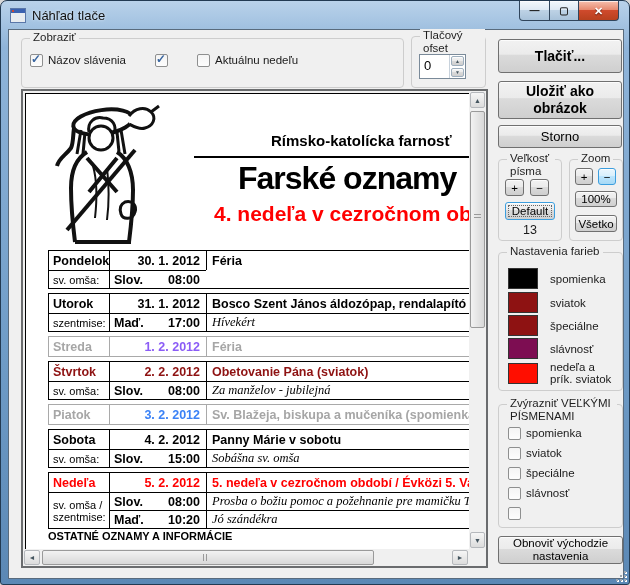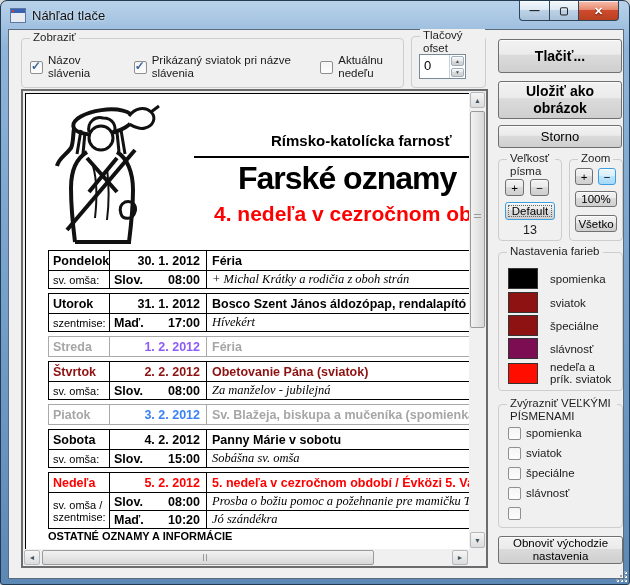--- a/index.html
+++ b/index.html
@@ -101,21 +101,20 @@
 
   <div class="abs groupbox" style="left:20px;top:37px;width:383px;height:50px;">
     <span class="legend">Zobraziť</span>
     <div id="toolbar-checkboxes" style="position:absolute;left:8px;top:15px;right:4px;display:flex;gap:29px;">
         <div class="cb-item">
           <span class="cb-box checked"></span>
           <span class="cb-label">Názov slávenia</span>
         </div>
         <div class="cb-item">
           <span class="cb-box checked"></span>
-          <span class="cb-label">Prikázaný sviatok pri názve slávenia</span>
         </div>
         <div class="cb-item">
           <span class="cb-box"></span>
           <span class="cb-label">Aktuálnu nedeľu</span>
         </div>
       </div>
   </div>
 
   <div class="abs groupbox" style="left:410px;top:35px;width:75px;height:52px;">
     <span class="legend">Tlačový ofset</span>
@@ -160,21 +159,20 @@
         <div class="sched" id="schedule">
             <div class="blk" style="border: 1.5px solid rgb(0, 0, 0);">
               <div class="cell " style="font-weight: bold; color: rgb(0, 0, 0); padding-left: 4px; height: 19px;">Pondelok</div>
               <div class="cell " style="font-weight: bold; color: rgb(0, 0, 0); justify-content: flex-end; padding-right: 6px; border-left: 1.5px solid rgb(0, 0, 0); height: 19px;">30. 1. 2012</div>
               <div class="cell " style="font-weight: bold; color: rgb(0, 0, 0); padding-left: 5px; border-left: 1.5px solid rgb(0, 0, 0); height: 19px;">Féria</div>
               <div class="cell " style="font-size: 11px; border-top: 1.5px solid rgb(0, 0, 0); padding-left: 4px; height: 18px;">sv. omša:</div>
               <div class="cell " style="border-top: 1.5px solid rgb(0, 0, 0); border-left: 1.5px solid rgb(0, 0, 0); height: 18px;">
                 <span style="font-weight:bold;padding-left:4px;">Slov.</span>
                 <span style="font-weight:bold;margin-left:auto;padding-right:6px;">08:00</span>
               </div>
-              <div class="cell " style="font-family: &quot;Liberation Serif&quot;, serif; font-style: italic; font-size: 12.5px; border-top: 1.5px solid rgb(0, 0, 0); border-left: 1.5px solid rgb(0, 0, 0); padding-left: 5px; height: 18px;">+ Michal Krátky a rodičia z oboh strán</div>
             </div>
             <div class="blk" style="border: 1.5px solid rgb(0, 0, 0);">
               <div class="cell " style="font-weight: bold; color: rgb(0, 0, 0); padding-left: 4px; height: 19px;">Utorok</div>
               <div class="cell " style="font-weight: bold; color: rgb(0, 0, 0); justify-content: flex-end; padding-right: 6px; border-left: 1.5px solid rgb(0, 0, 0); height: 19px;">31. 1. 2012</div>
               <div class="cell " style="font-weight: bold; color: rgb(0, 0, 0); padding-left: 5px; border-left: 1.5px solid rgb(0, 0, 0); height: 19px;">Bosco Szent János áldozópap, rendalapító</div>
               <div class="cell " style="font-size: 11px; border-top: 1.5px solid rgb(0, 0, 0); padding-left: 4px; height: 18px;">szentmise:</div>
               <div class="cell " style="border-top: 1.5px solid rgb(0, 0, 0); border-left: 1.5px solid rgb(0, 0, 0); height: 18px;">
                 <span style="font-weight:bold;padding-left:4px;">Maď.</span>
                 <span style="font-weight:bold;margin-left:auto;padding-right:6px;">17:00</span>
               </div>

